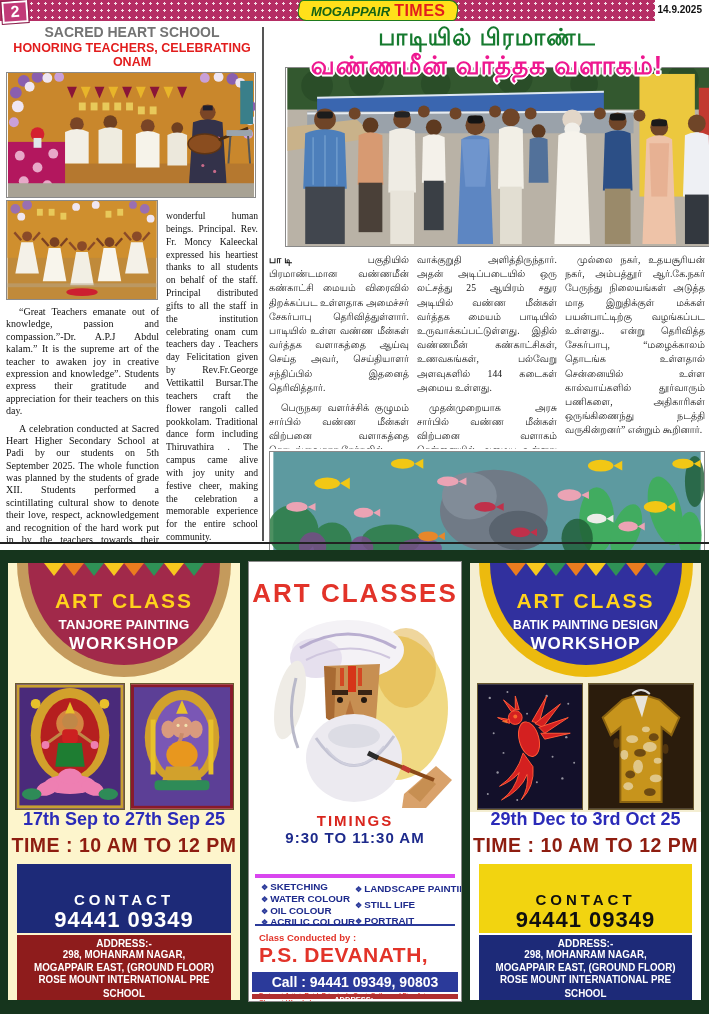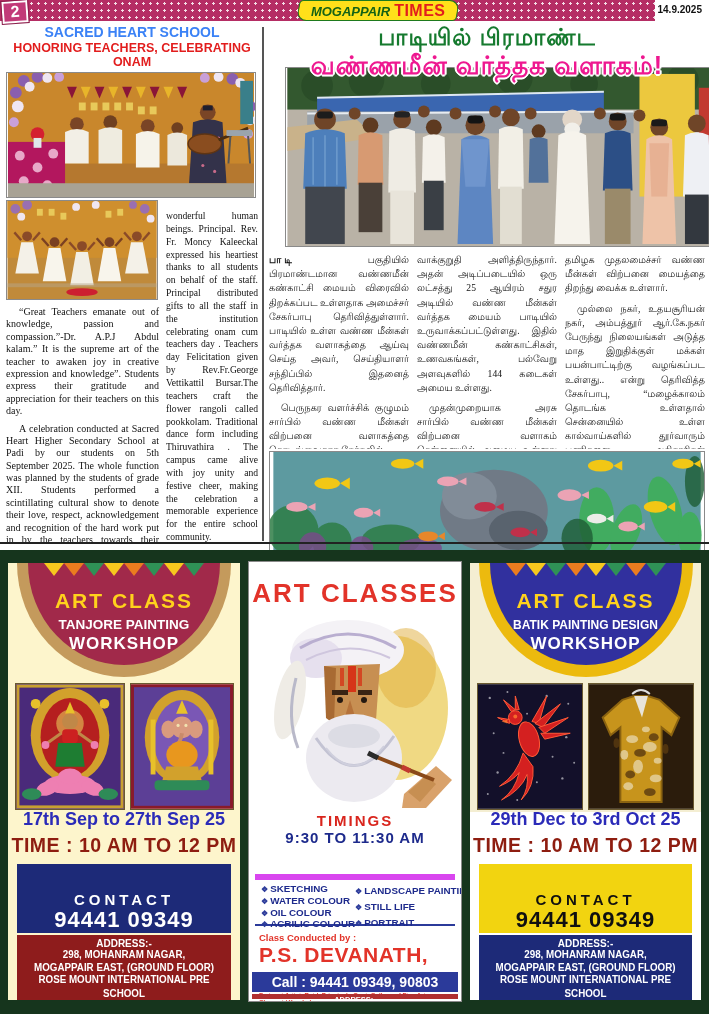--- a/index.html
+++ b/index.html
@@ -19,21 +19,21 @@
           display:flex; align-items:center; justify-content:center; gap:4px; z-index:2; }
   .masthead .inner { transform:skewX(10deg); display:flex; align-items:baseline; gap:4px;
           font-family:"Liberation Sans", sans-serif; font-weight:bold; }
   .masthead .m1 { color:#156215; font-size:13px; font-style:italic; }
   .masthead .m2 { color:#e21d1d; font-size:16px; letter-spacing:.5px; }
   .issue-date { position:absolute; top:4px; right:4px; background:#fff; padding:0 3px;
           color:#111; font:bold 10px "Liberation Sans", sans-serif; }
 
   
   .left-article { position:absolute; left:6px; top:24px; width:252px; height:518px; overflow:hidden; }
-  .lh1 { text-align:center; color:#3b82f6; font:bold 14px "Liberation Sans", sans-serif; letter-spacing:0; }
+  .lh1 { text-align:center; color:#737373; font:bold 14px "Liberation Sans", sans-serif; letter-spacing:0; }
   .lh2 { text-align:center; color:#e21d1d; font:bold 12.5px "Liberation Sans", sans-serif; margin-top:1px; }
   .photo-frame { border:1px solid #8a8a8a; display:block; }
   .p1 { margin-top:3px; }
   .la-cols { display:flex; gap:7px; margin-top:2px; }
   .la-main { width:153px; }
   .la-side { width:92px; font-size:9.6px; line-height:1.34; text-align:justify; color:#111; padding-top:10px; }
   .eng-p { font-size:10px; line-height:1.24; text-align:justify; color:#111; margin-top:5px; text-indent:13px; }
   .eng-p.first { margin-top:6px; }
 
   
@@ -95,21 +95,21 @@
               font-weight:bold; font-size:26px; letter-spacing:2px; }
   .ac-portrait { position:absolute; top:46px; left:7px; }
   .ac-timings-label { position:absolute; top:250px; width:100%; text-align:center; color:#d9251d; font-weight:bold; font-size:15px; letter-spacing:2px; }
   .ac-timings-value { position:absolute; top:267px; width:100%; text-align:center; color:#1d2a8c; font-weight:bold; font-size:15px; letter-spacing:1px; }
   .ac-sched { position:absolute; top:285px; left:4px; right:4px; display:flex; }
   .ac-sched .cell { flex:1; text-align:center; }
   .ac-sched .days { color:#e23329; font-weight:bold; font-size:10.5px; }
   .ac-sched .age  { color:#1d2a8c; font-weight:bold; font-size:9.5px; }
   .ac-sched .vr { width:2px; background:#d9251d; margin:0 2px; }
   .ac-topics { position:absolute; top:312px; left:6px; right:6px; height:52px;
-               border-top:6px solid #d946ef; border-bottom:2px solid #2b3a9a; display:flex; }
+               border-top:4px solid #d946ef; border-bottom:2px solid #2b3a9a; display:flex; }
   .ac-topics .tcol { padding:3px 2px 0 6px; }
   .ac-topics .tcol.left { width:47%; } .ac-topics .tcol.right { width:53%; }
   .ac-topics .tvr { width:2px; background:#2b3a9a; }
   .topic { color:#1d2a8c; font-weight:bold; font-size:9.8px; line-height:1.2; white-space:nowrap; }
   .tcol.right .topic { line-height:1.62; }
   .bullet { color:#2b3a9a; font-size:8px; margin-right:2px; }
   .ac-conducted { position:absolute; top:370px; left:10px; right:6px; text-align:left; }
   .ac-cond-label { color:#e23329; font-weight:bold; font-size:9.5px; }
   .ac-cond-name  { color:#e23329; font-weight:bold; font-size:21px; letter-spacing:.5px; }
   .ac-cond-cred  { color:#e23329; font-weight:bold; font-size:6.2px; }
@@ -398,21 +398,20 @@
     <div class="ta-cols">
       <div class="ta-col">
         <p class="ta-p"><span class="lead">பாடி</span> <span>பகுதியில் பிரமாண்டமான வண்ணமீன் கண்காட்சி மையம் விரைவில் திறக்கப்பட உள்ளதாக அமைச்சர் சேகர்பாபு தெரிவித்துள்ளார். பாடியில் உள்ள வண்ண மீன்கள் வர்த்தக வளாகத்தை ஆய்வு செய்த அவர், செய்தியாளர் சந்திப்பில் இதனைத் தெரிவித்தார்.</span></p>
         <p class="ta-p ta-indent">பெருநகர வளர்ச்சிக் குழுமம் சார்பில் வண்ண மீன்கள் விற்பனை வளாகத்தை தொடங்குவதாக தேர்தலில்</p>
       </div>
       <div class="ta-col">
         <p class="ta-p">வாக்குறுதி அளித்திருந்தார். அதன் அடிப்படையில் ஒரு லட்சத்து 25 ஆயிரம் சதுர அடியில் வண்ண மீன்கள் வர்த்தக மையம் பாடியில் உருவாக்கப்பட்டுள்ளது. இதில் வண்ணமீன் கண்காட்சிகள், உணவகங்கள், பல்வேறு அளவுகளில் 144 கடைகள் அமைய உள்ளது.</p>
         <p class="ta-p ta-indent">முதன்முறையாக அரசு சார்பில் வண்ண மீன்கள் விற்பனை வளாகம் சென்னையில் அமைய உள்ளது குறிப்பிடத்தக்கது. அக்டோபர் 10ஆம் தேதிக்குள்</p>
       </div>
       <div class="ta-col">
-        <p class="ta-p">தமிழக முதலமைச்சர் வண்ண மீன்கள் விற்பனை மையத்தை திறந்து வைக்க உள்ளார்.</p>
         <p class="ta-p ta-indent">முல்லை நகர், உதயசூரியன் நகர், அம்பத்தூர் ஆர்.கே.நகர் பேருந்து நிலையங்கள் அடுத்த மாத இறுதிக்குள் மக்கள் பயன்பாட்டிற்கு வழங்கப்பட உள்ளது.. என்று தெரிவித்த சேகர்பாபு, “மழைக்காலம் தொடங்க உள்ளதால் சென்னையில் உள்ள கால்வாய்களில் தூர்வாரும் பணிகளை, அதிகாரிகள் ஒருங்கிணைந்து நடத்தி வருகின்றனர்” என்றும் கூறினார்.</p>
       </div>
     </div>
 
     <svg class="photo-frame aq" width="436" height="100" viewBox="0 0 436 100">
       <rect width="436" height="100" fill="#5d9aa0"></rect>
       <g fill="#2e7d46" opacity=".85">
           <circle cx="20" cy="80" r="26"></circle>
           <circle cx="60" cy="92" r="20"></circle>
           <ellipse cx="120" cy="90" rx="30" ry="16"></ellipse>

